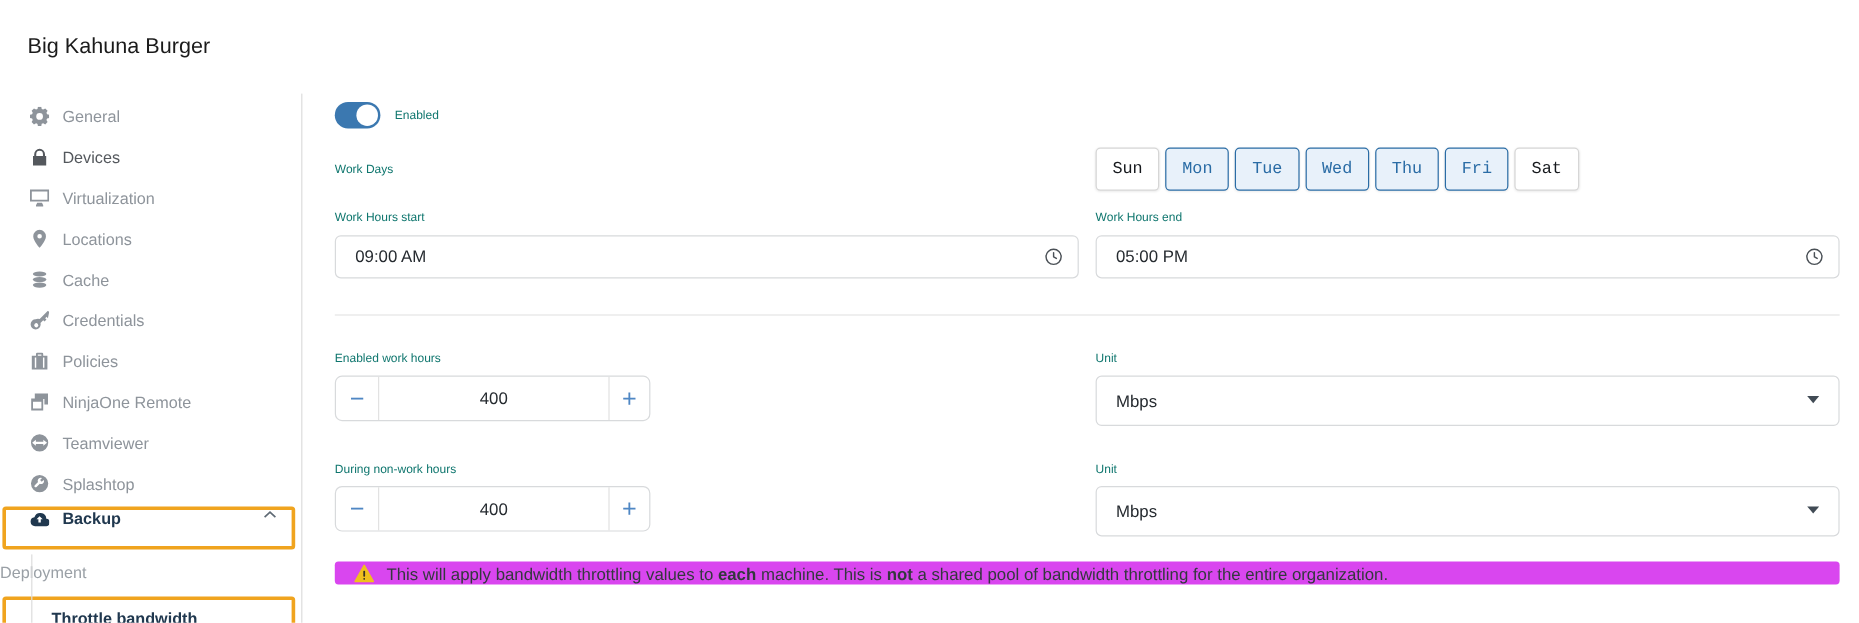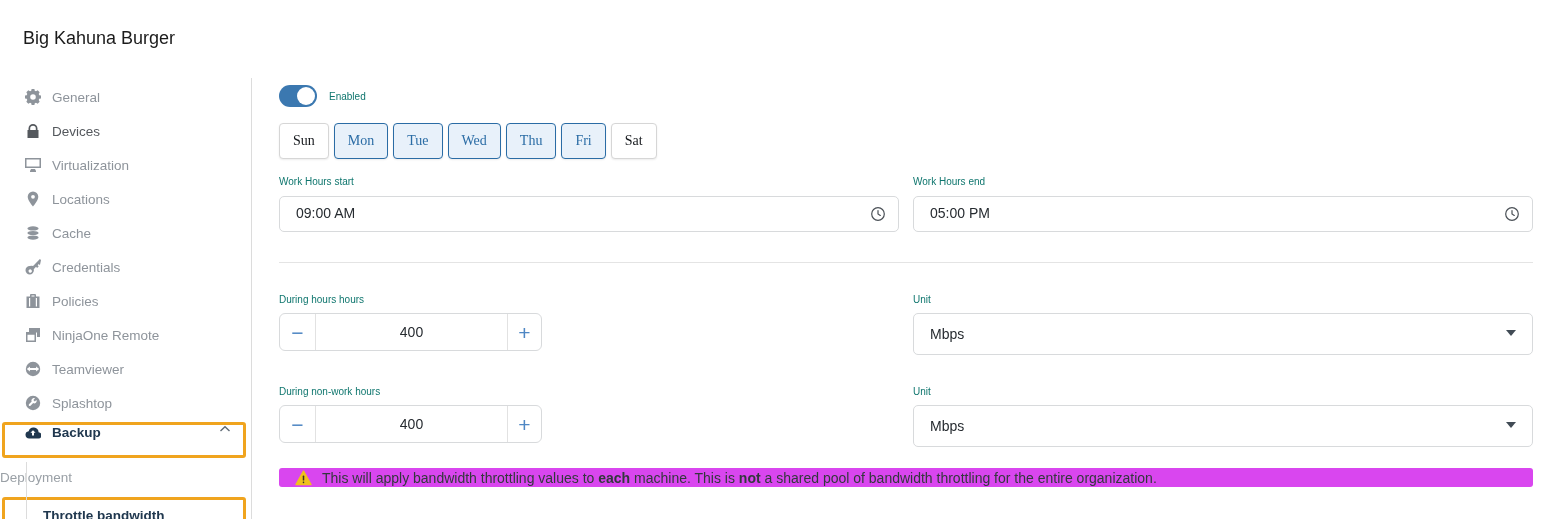--- a/index.html
+++ b/index.html
@@ -34,21 +34,21 @@
   .toggle-row { display:flex; align-items:center; gap:12px; margin-bottom:16px; height:22px; }
   .toggle { width:38px; height:22px; border-radius:11px; background:#3b78b0; position:relative; cursor:pointer; }
   .toggle .knob { position:absolute; top:2px; right:2px; width:18px; height:18px; border-radius:50%; background:#fff; }
   .field-label { font-size:10px; color:#0f766e; }
 
   .two-col { display:grid; grid-template-columns:1fr 1fr; column-gap:14px; }
 
   .workdays-row { align-items:center; margin-bottom:17px; height:36px; }
   .days { display:flex; gap:5px; }
   .day-btn { height:36px; padding:0 13px; background:#fff; border:1px solid #d6d6d6; border-radius:4px;
-    font-family:Liberation Serif, serif; font-size:14px; color:#16191d; cursor:pointer;
+    font-family:Liberation Mono, monospace; font-size:14px; color:#16191d; cursor:pointer;
     box-shadow:0 1px 2px rgba(0,0,0,0.08); }
   .day-btn.selected { border-color:#2a6ca5; background:#e8f1fa; color:#2a6ca5; }
 
   .hours-row .field-label { display:block; margin-bottom:9px; }
   .input-wrap { position:relative; }
   .text-input { width:100%; height:36px; border:1px solid #d8dadc; border-radius:5px; padding:0 40px 3px 16px;
     font-family:inherit; font-size:14px; color:#262b30; background:#fff; outline:none; }
   .input-icon { position:absolute; right:13px; top:10px; pointer-events:none; }
 
   .divider { border:none; border-top:1px solid #e4e4e4; margin:30px 0 0 0; }
@@ -182,20 +182,21 @@
   <main class="main">
 
     <div class="toggle-row">
       <div class="toggle">
           <div class="knob"></div>
         </div>
       <span class="field-label">Enabled</span>
     </div>
 
     <div class="two-col workdays-row">
+      <span class="field-label">Work Days</span>
       <div class="days">
         <button class="day-btn">Sun</button>
         <button class="day-btn selected">Mon</button>
         <button class="day-btn selected">Tue</button>
         <button class="day-btn selected">Wed</button>
         <button class="day-btn selected">Thu</button>
         <button class="day-btn selected">Fri</button>
         <button class="day-btn">Sat</button>
       </div>
     </div>
@@ -220,21 +221,21 @@
               <path d="M8 4.5V8l2.3 1.4" fill="none" stroke="#4a5056" stroke-width="1.2" stroke-linecap="round"></path>
             </svg>
         </div>
       </div>
     </div>
 
     <hr class="divider">
 
     <div class="two-col bw-row">
       <div>
-        <span class="field-label">During hours hours</span>
+        <span class="field-label">Enabled work hours</span>
         <div class="stepper">
           <button class="step-btn">−</button>
           <div class="step-val">400</div>
           <button class="step-btn plus">+</button>
         </div>
       </div>
       <div>
         <span class="field-label">Unit</span>
         <div class="select">
           <span>Mbps</span>

